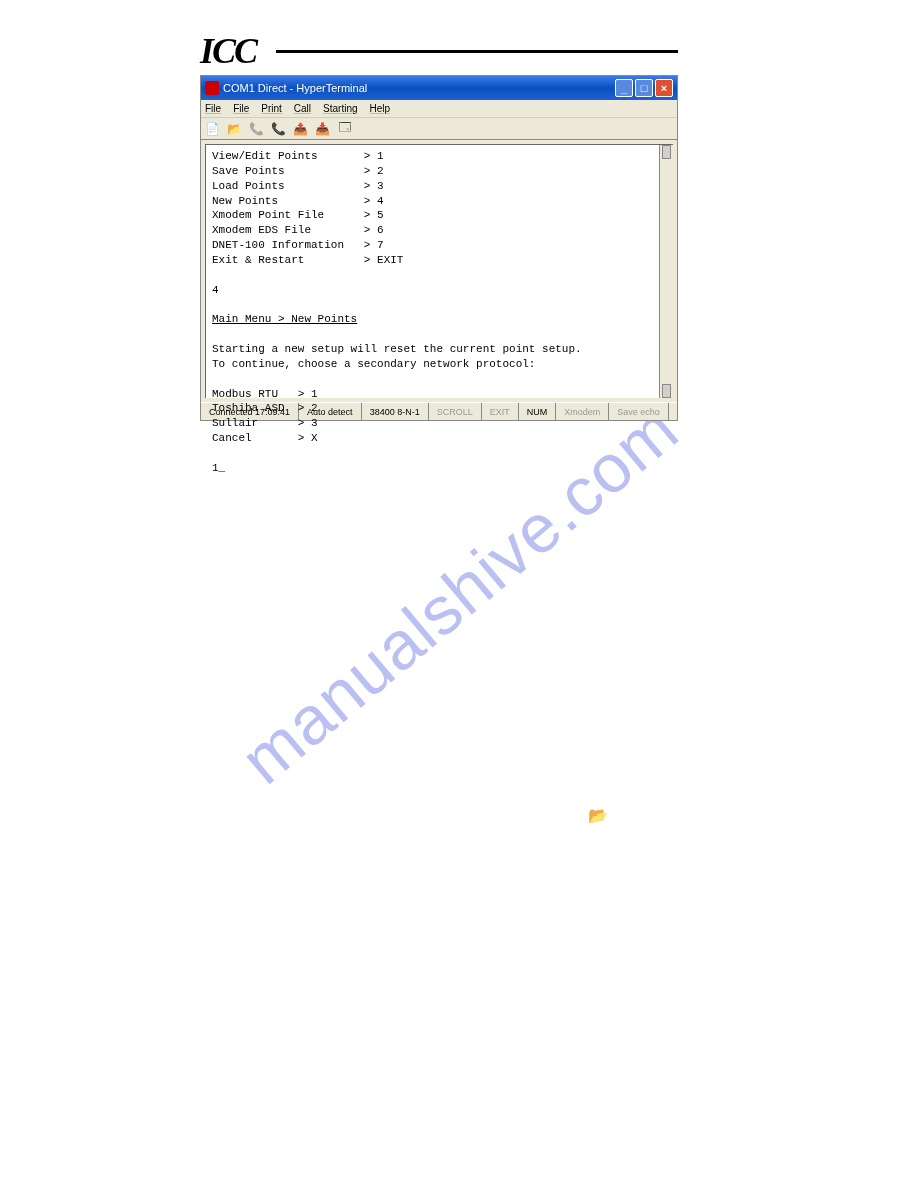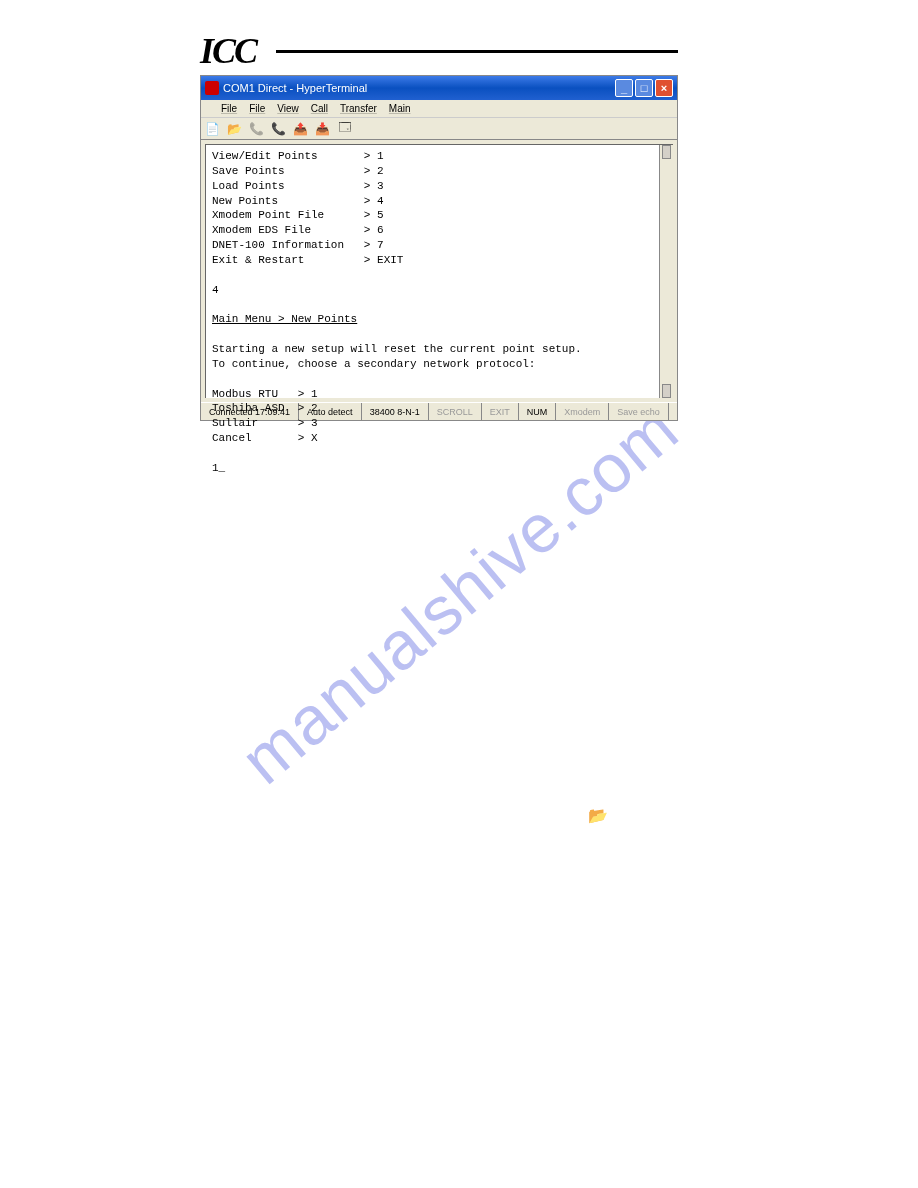--- a/index.html
+++ b/index.html
@@ -70,21 +70,21 @@
       border-radius: 2px;
       border: 1px solid #fff;
     }
     .tb-min, .tb-max { background: #5a8ae0; color: #fff; }
     .tb-close { background: #e05030; color: #fff; }
     .menubar {
       background: #ece9d8;
       height: 18px;
       display: flex;
       align-items: center;
-      padding: 0 20px;
+      padding: 0 4px;
       font-size: 10px;
       font-family: Tahoma, sans-serif;
       border-bottom: 1px solid #ccc;
     }
     .menubar span { margin-right: 12px; text-decoration: underline; text-decoration-color: rgba(0,0,0,0.2); }
     .toolbar {
       background: #ece9d8;
       height: 22px;
       display: flex;
       align-items: center;
@@ -192,24 +192,24 @@
     <div class="titlebar-title">COM1 Direct - HyperTerminal</div>
     <div class="titlebar-buttons">
       <div class="tb-btn tb-min">_</div>
       <div class="tb-btn tb-max">□</div>
       <div class="tb-btn tb-close">×</div>
     </div>
   </div>
   <div class="menubar">
     <span>File</span>
     <span>File</span>
-    <span>View</span>
+    <span>Print</span>
     <span>Call</span>
-    <span>Transfer</span>
-    <span>Main</span>
+    <span>Starting</span>
+    <span>Help</span>
   </div>
   <div class="toolbar">
     <div class="tool-icon">📄</div>
     <div class="tool-icon">📂</div>
     <div class="tool-icon" style="opacity:0.4">📞</div>
     <div class="tool-icon">📞</div>
     <div class="tool-icon">📤</div>
     <div class="tool-icon">📥</div>
     <div class="tool-icon">🗔</div>
   </div>

